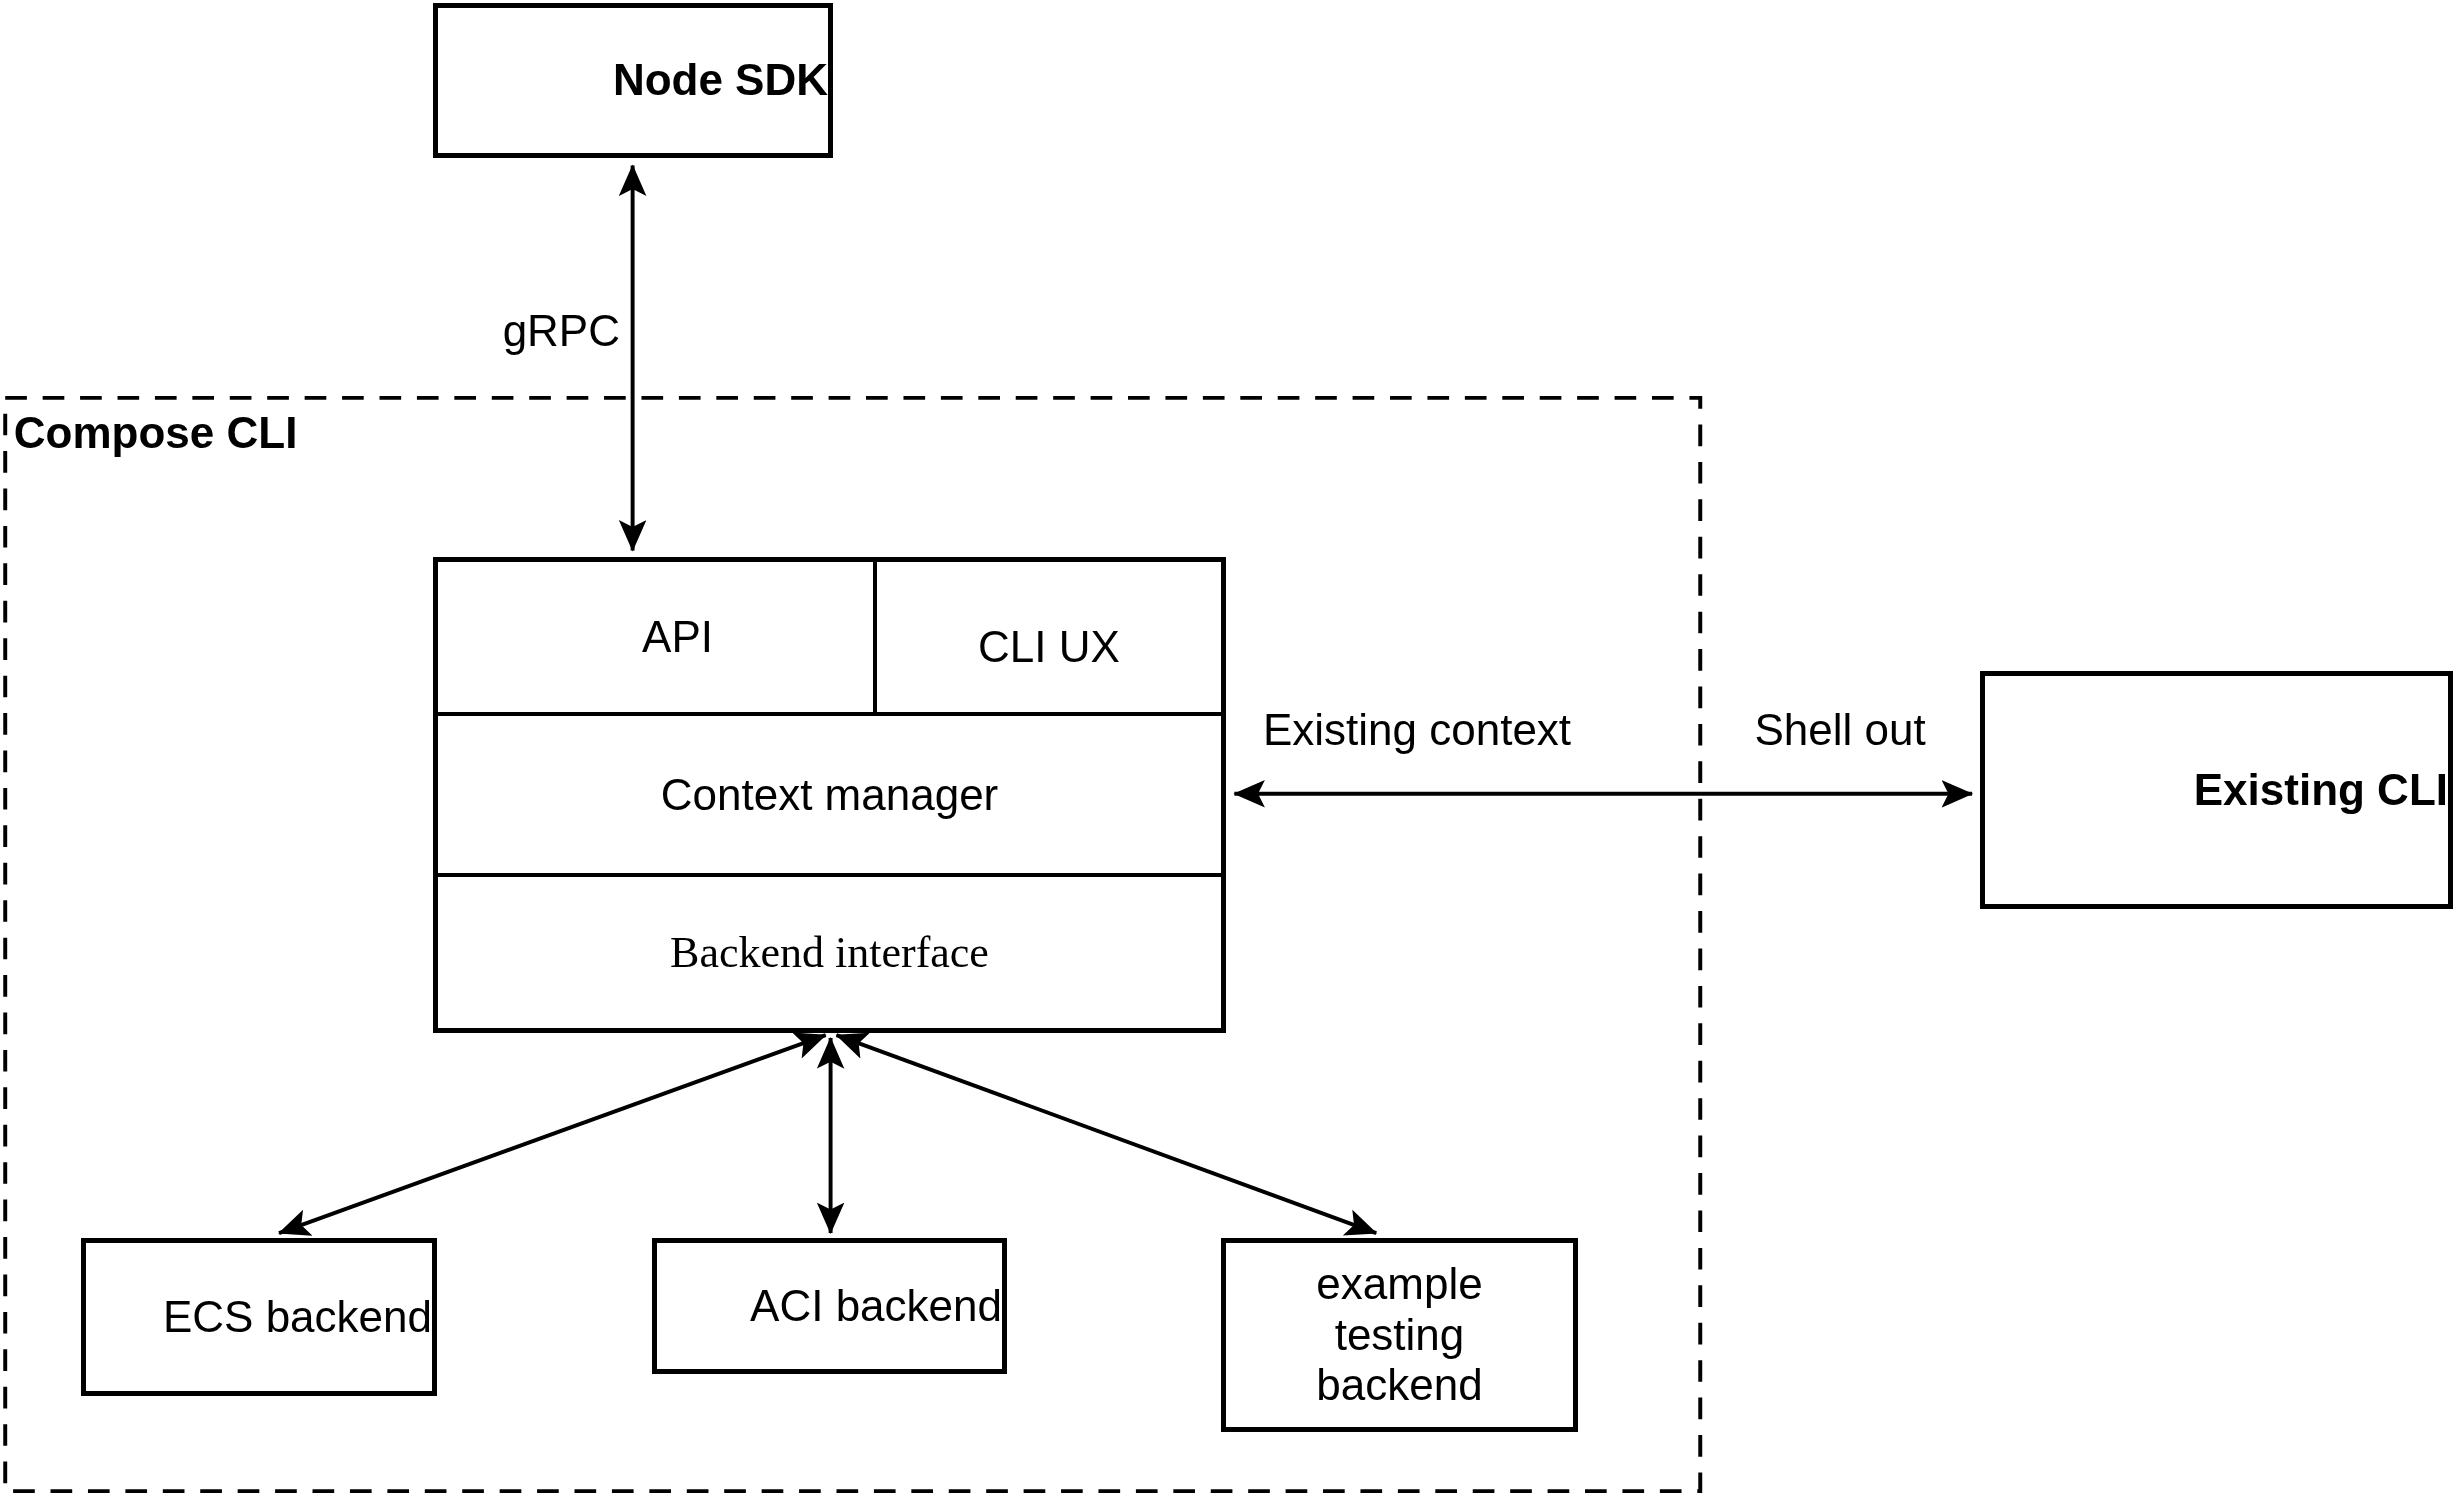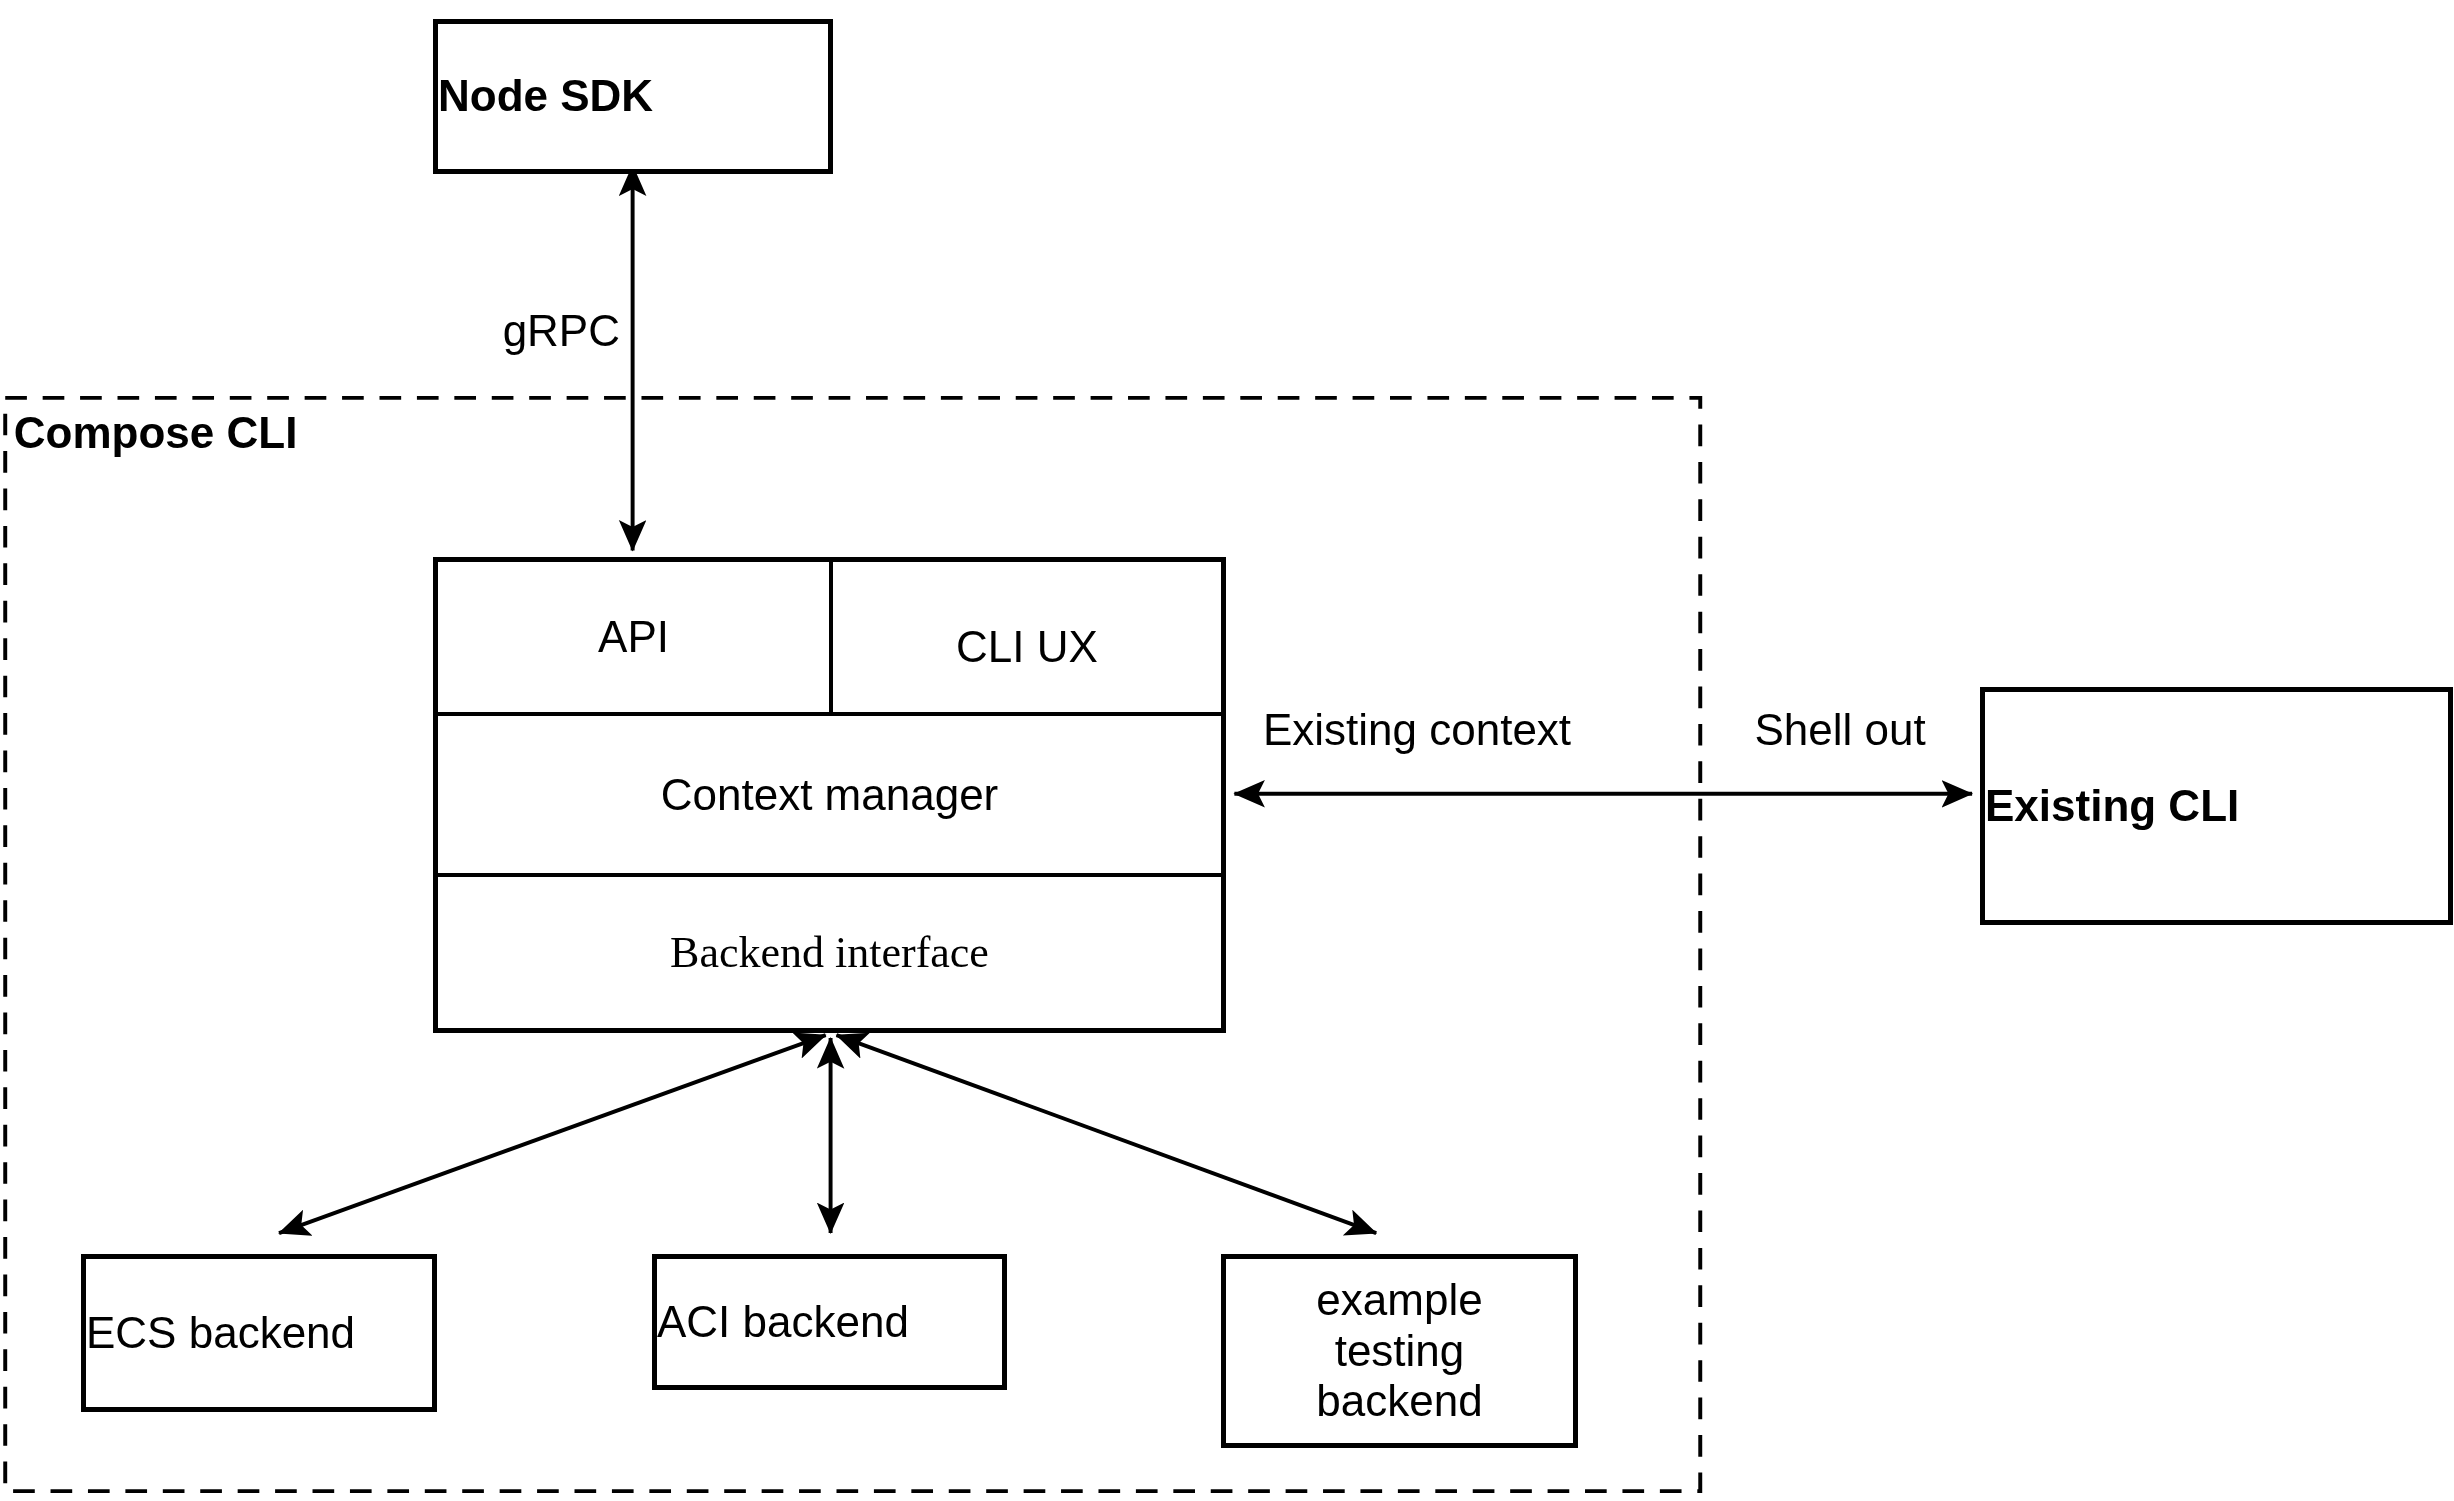--- a/index.html
+++ b/index.html
@@ -13,45 +13,44 @@
     overflow: hidden;
   }
   svg.layer { position: absolute; left: 0; top: 0; width: 2455px; height: 1501px; }
   .box {
     position: absolute;
     background: #ffffff;
     border: 5.9px solid #000000;
     box-sizing: border-box;
     display: flex;
     align-items: center;
-    justify-content: flex-start;
+    justify-content: flex-end;
     text-align: center;
     font-size: 44px;
     line-height: 1.15;
-    margin-top: 16px;
   }
   .bold { font-weight: bold; }
   #node-sdk      { left: 433px;  top: 3px;    width: 400px; height: 155px; }
   #existing-cli  { left: 1980px; top: 671px;  width: 473px; height: 238px; }
   #ecs-backend   { left: 81px;   top: 1238px; width: 356px; height: 158px; }
   #aci-backend   { left: 652px;  top: 1238px; width: 355px; height: 136px; }
   #example-backend { left: 1221px; top: 1238px; width: 357px; height: 194px; padding: 0 19.7px; }
   #stack {
     position: absolute;
     left: 433px; top: 557px; width: 793px; height: 476px;
     background: #ffffff;
     border: 5.9px solid #000000;
     box-sizing: border-box;
     display: flex;
     flex-direction: column;
     font-size: 44px;
   }
   .stack-top { height: 150px; display: flex; }
   .cell { display: flex; align-items: center; justify-content: center; }
-  .cell-api  { width: 391px; border-right: 4.9px solid #000000; box-sizing: content-box; }
+  .cell-api  { width: 391px; border-right: 4.9px solid #000000; box-sizing: content-box; padding-left: 44px; }
   .cell-cliux { flex: 1; margin-top: 20px; }
   .stack-mid { height: 161px; border-top: 4.9px solid #000000; box-sizing: border-box;
                display: flex; align-items: center; justify-content: center; }
   .stack-bot { flex: 1; border-top: 4.9px solid #000000; box-sizing: border-box;
                display: flex; align-items: center; justify-content: center; font-family: Liberation Serif, serif; }
   .edge-label { position: absolute; font-size: 44px; white-space: nowrap; }
   #grpc-label { left: 374px; top: 258px; width: 246px; text-align: right; margin-top: 48px; }
   #existing-context-label { left: 1235px; top: 705px; width: 364px; text-align: center; }
   #shell-out-label { left: 1714px; top: 705px; width: 252px; text-align: center; }
   #compose-cli-label { left: 13.8px; top: 408px; font-weight: bold; }

